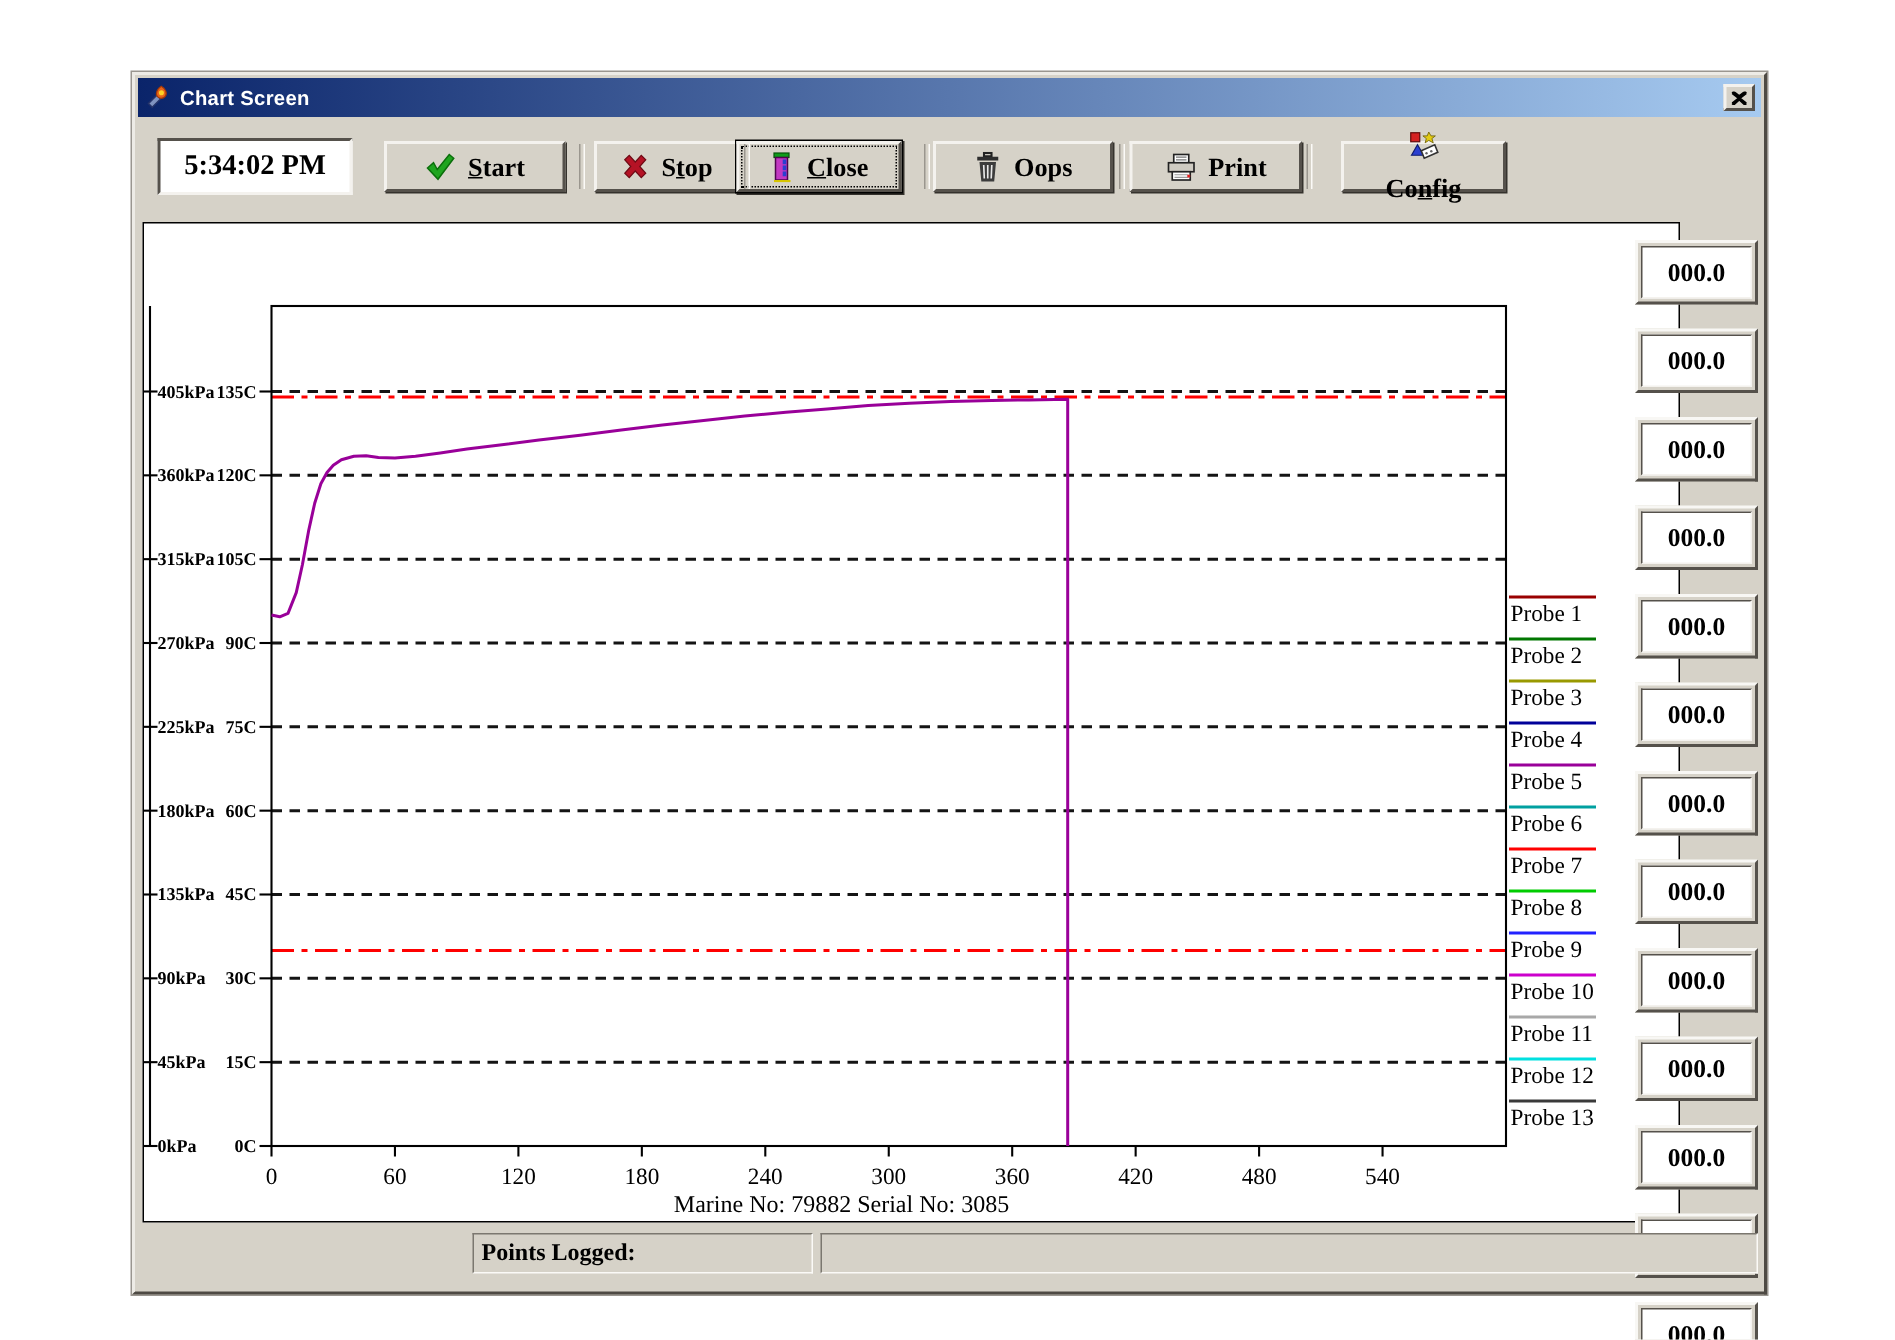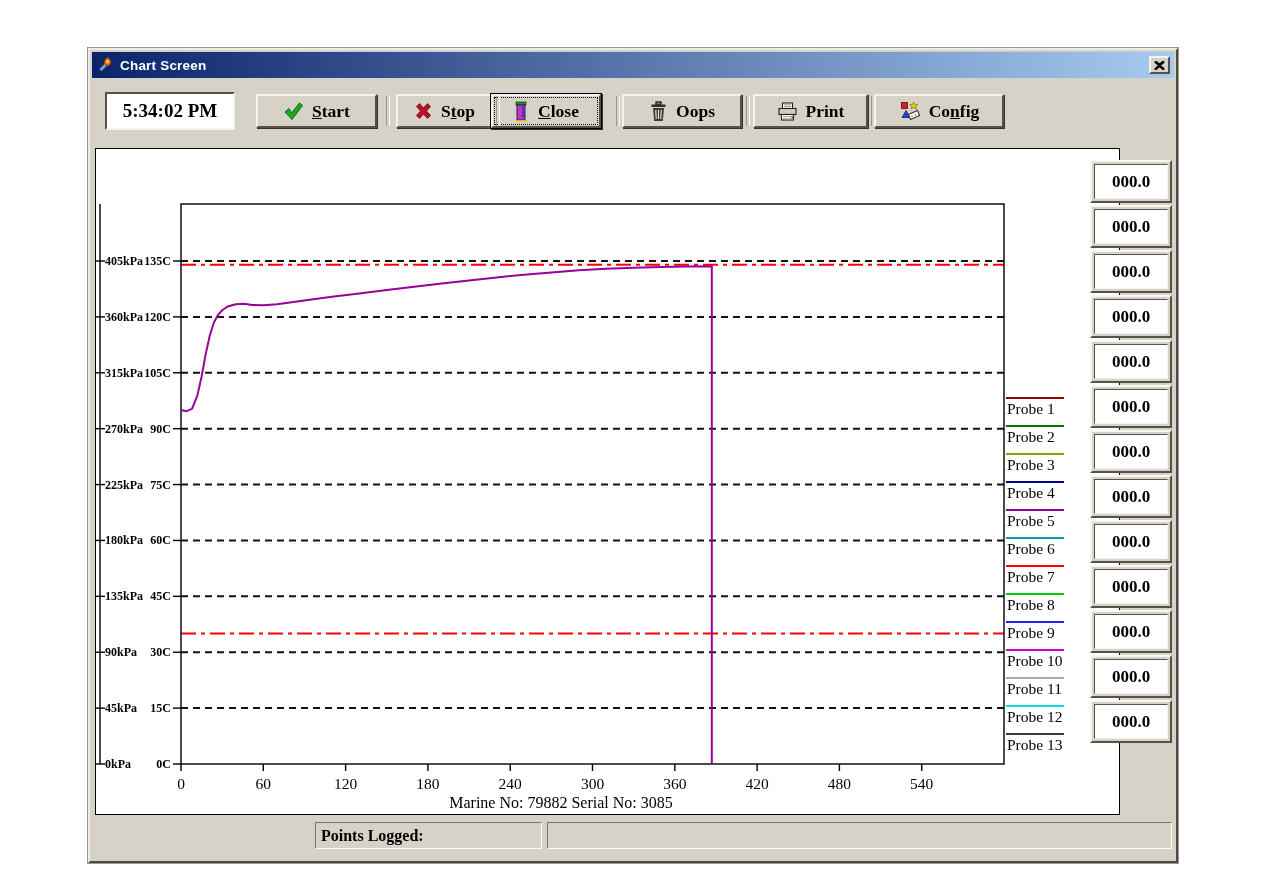--- a/index.html
+++ b/index.html
@@ -47,21 +47,21 @@
   .btn svg{flex:0 0 auto;}
   .sep{position:absolute;top:46px;height:30px;width:2px;
     border-left:1px solid #9a968e;border-right:1px solid #fbfaf7;}
   #chart-panel{
     position:absolute;left:5px;top:98px;width:990px;height:665px;
     background:#ffffff;border:1px solid #000;box-sizing:content-box;padding-left:33px;
   }
   #chart-svg{position:absolute;left:0;top:0;}
   #readouts{position:absolute;left:1000px;top:110px;width:82px;}
   .readout{
-    height:35px;margin-bottom:2px;background:#d6d2c8;padding:2px;box-sizing:content-box;
+    height:35px;margin-bottom:16px;background:#d6d2c8;padding:2px;box-sizing:content-box;
     border:2px solid;border-color:#f8f7f4 #55514b #55514b #f8f7f4;
   }
   .readout-inner{
     width:100%;height:100%;background:#ffffff;box-sizing:border-box;
     border:1px solid;border-color:#55514b #f4f2ee #f4f2ee #55514b;
     display:flex;align-items:center;justify-content:center;
     font-family:"Liberation Serif",serif;font-weight:bold;font-size:17px;color:#000;
   }
   .statuspanel{
     position:absolute;top:772px;height:27px;background:#d6d2c8;box-sizing:border-box;
@@ -143,21 +143,21 @@
             <rect x="5.5" y="1" width="10" height="5.5" fill="#ffffff" stroke="#222" stroke-width="1.1"></rect>
             <path d="M7 2.8 L14 2.8 M7 4.6 L14 4.6" stroke="#777" stroke-width="0.8"></path>
             <rect x="2" y="6.5" width="17" height="6" fill="#cfcbc2" stroke="#222" stroke-width="1.1"></rect>
             <rect x="4.5" y="12.5" width="12" height="5.5" fill="#ffffff" stroke="#222" stroke-width="1.1"></rect>
             <path d="M6 14.5 L15 14.5 M6 16.3 L15 16.3" stroke="#999" stroke-width="0.8"></path>
             <circle cx="15.5" cy="15.4" r="1.1" fill="#e02020"></circle>
           </svg>
         </span>
         <span>Print</span>
       </div>
-      <div class="btn" style="left: 784px; width: 130px;">
+      <div class="btn" style="left: 804px; width: 110px; flex-direction: column;">
         <span style="display: flex;">
           <svg width="22" height="20" viewBox="0 0 22 20">
             <rect x="2.5" y="1.5" width="6" height="6" fill="#d42222" stroke="#5e0b0b" stroke-width="0.8"></rect>
             <path d="M14.5 1 L16 3.6 L18.9 3.6 L16.6 5.4 L17.5 8.2 L14.5 6.6 L12.1 8.2 L12.9 5.4 L10.6 3.6 L13.5 3.6 Z" fill="#e3cb13" stroke="#756809" stroke-width="0.6"></path>
             <path d="M3 16.5 L7 9.5 L11 16.5 Z" fill="#2a3fd0" stroke="#101d6e" stroke-width="0.8"></path>
             <path d="M9.5 13.5 L18.5 9.5 L20.5 14.5 L11.5 18.5 Z" fill="#ffffff" stroke="#333" stroke-width="1.1"></path>
             <circle cx="13" cy="15.2" r="0.8" fill="#666"></circle>
             <circle cx="16.2" cy="13.8" r="0.8" fill="#666"></circle>
           </svg>
         </span>

